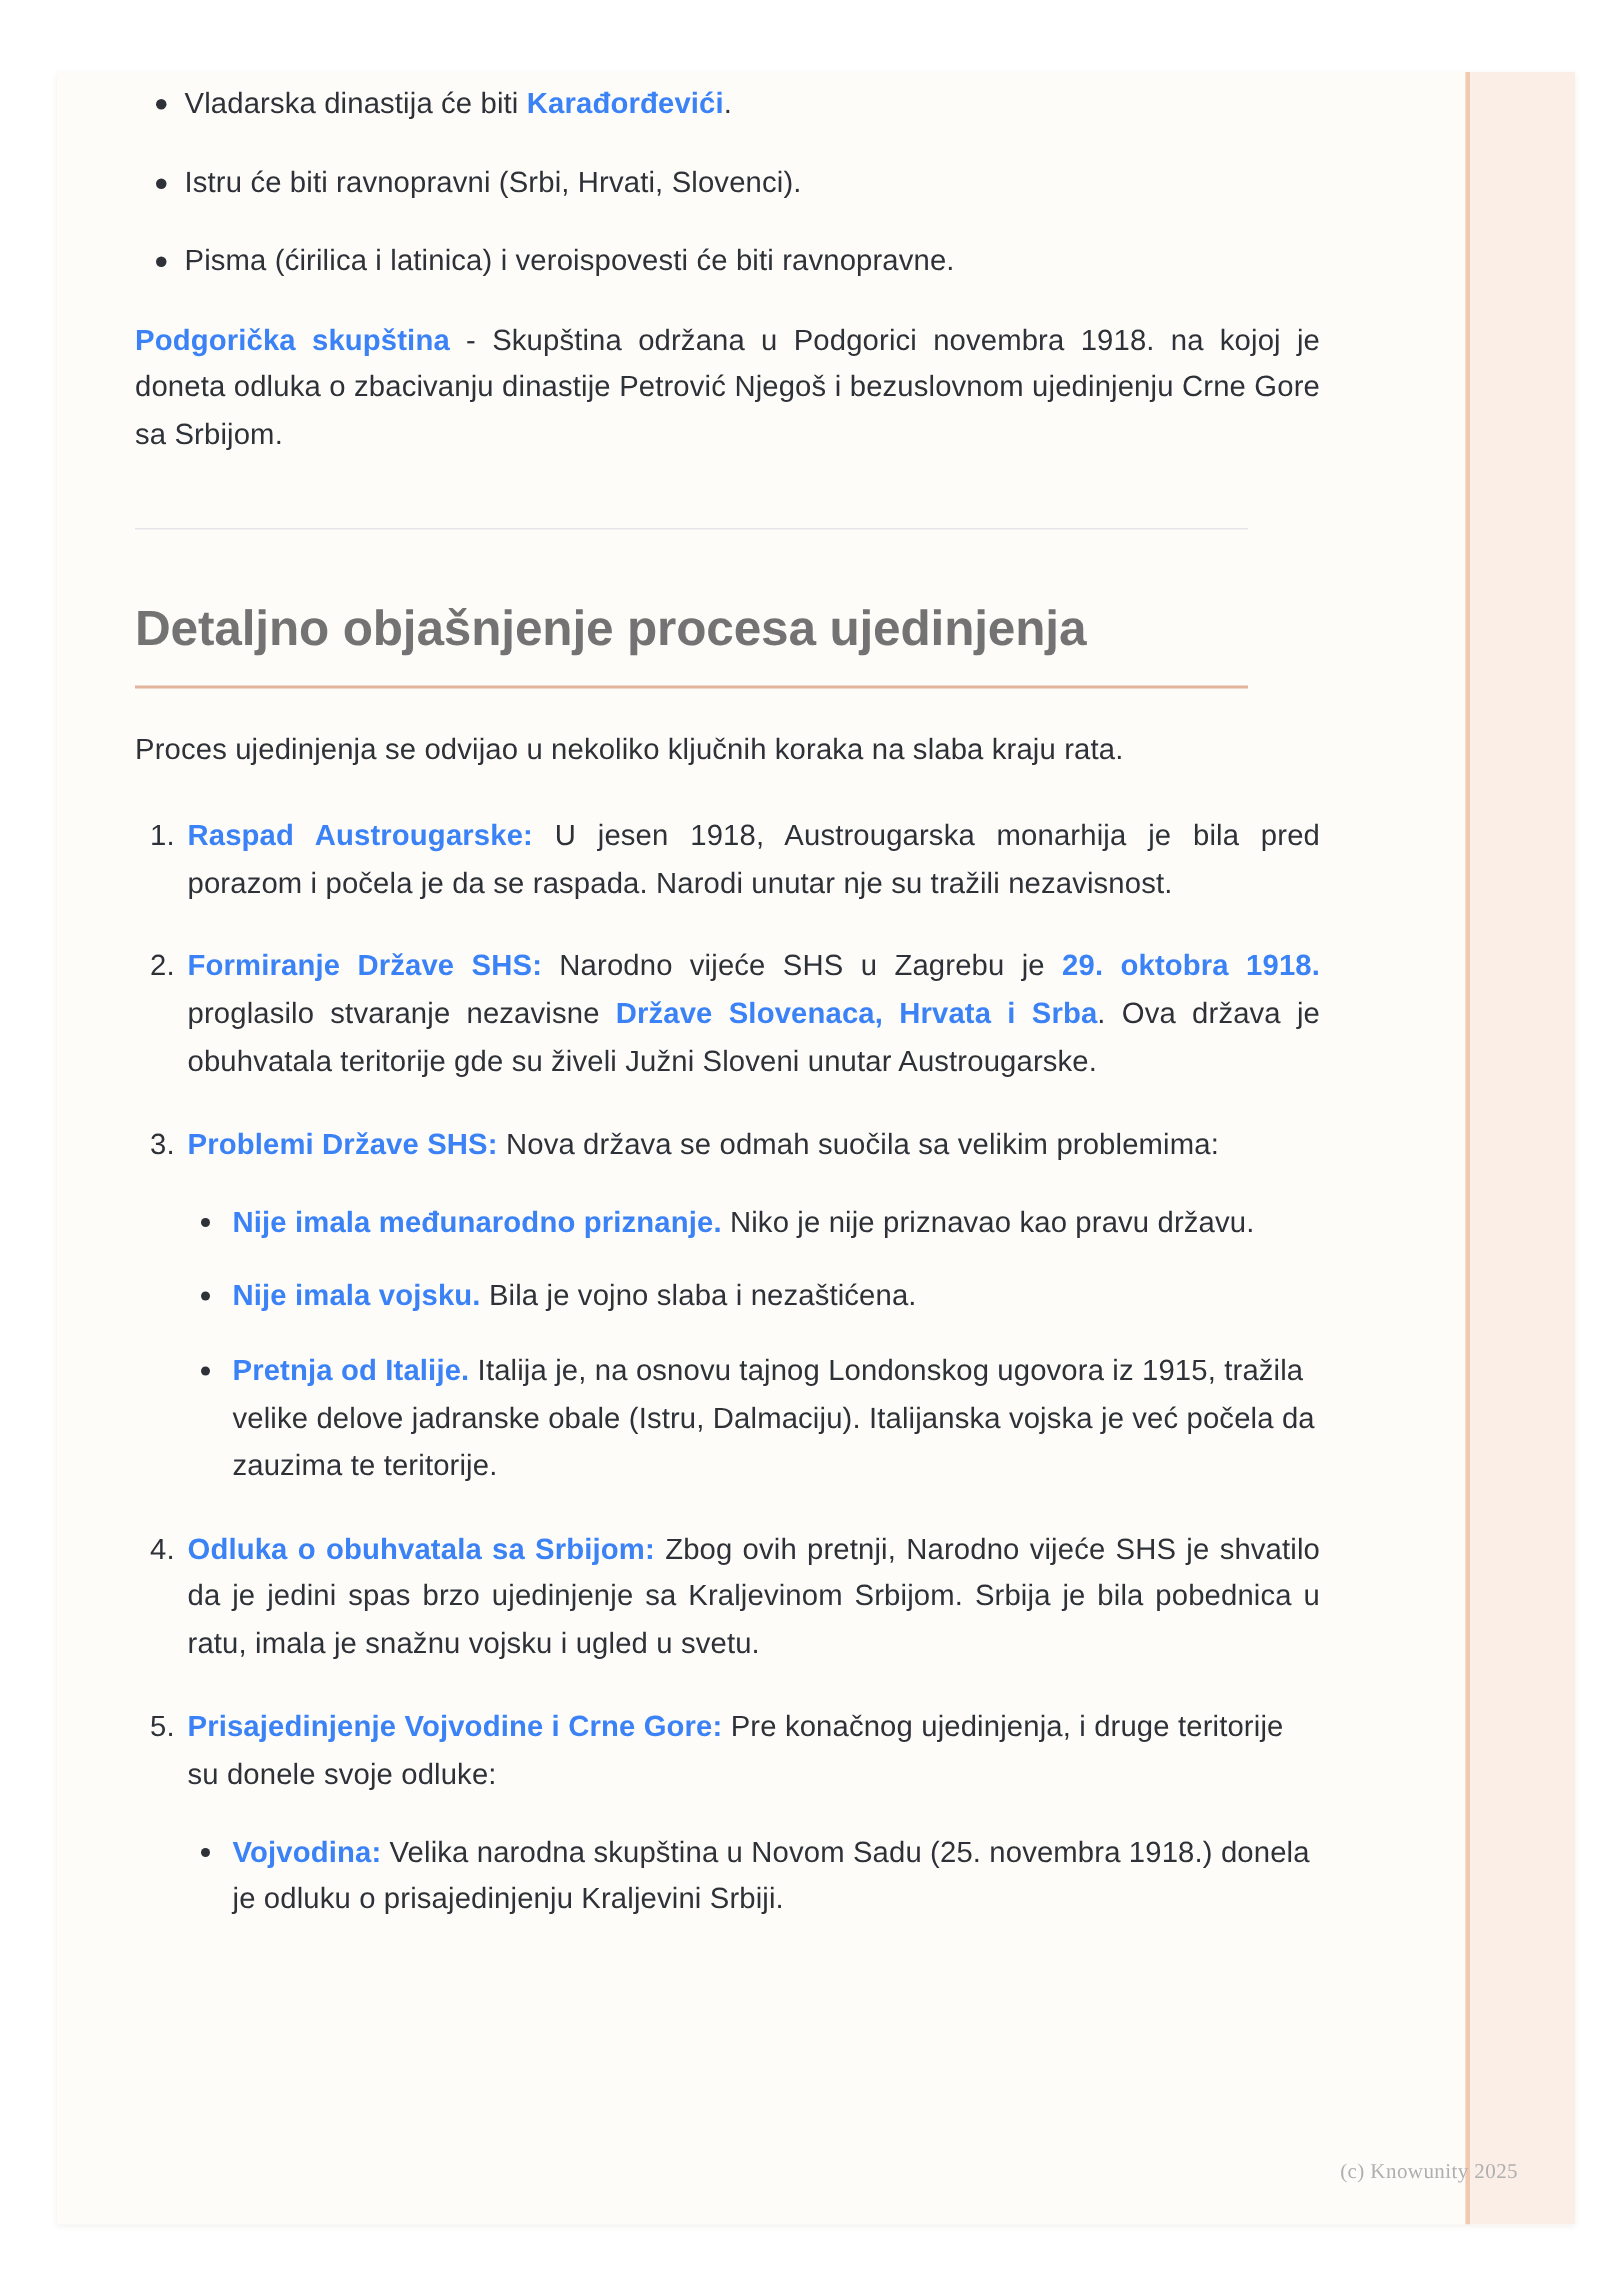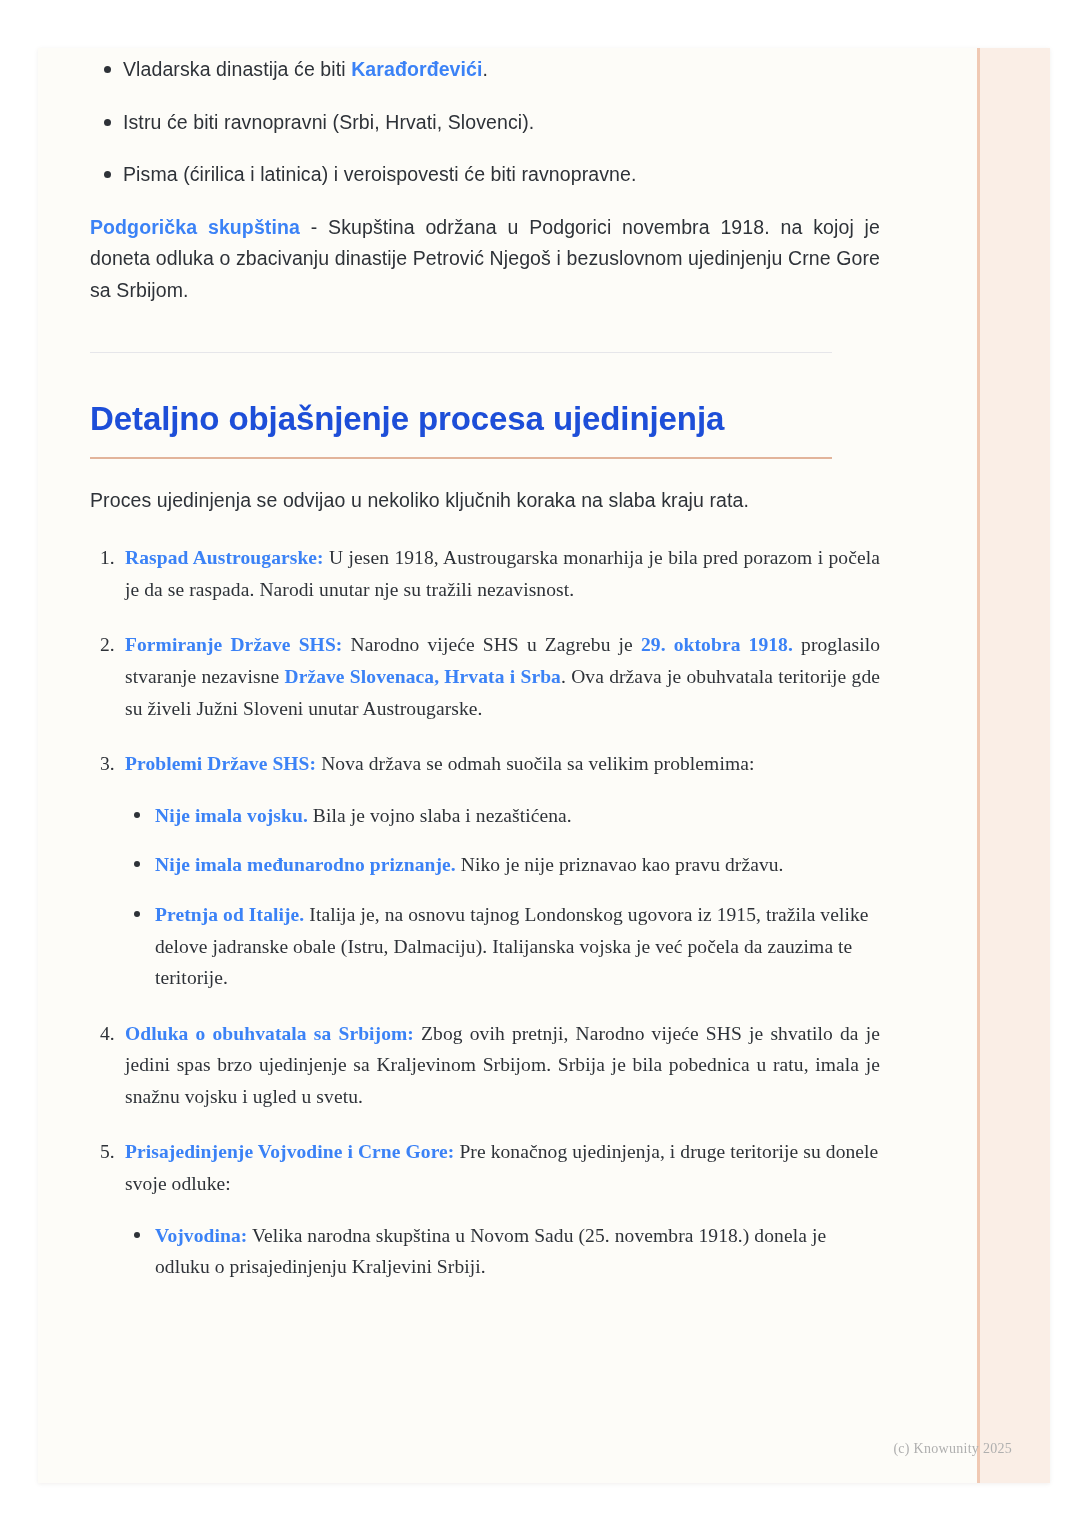--- a/index.html
+++ b/index.html
@@ -95,39 +95,38 @@
     margin: 46px 0 0 0;
     width: 742px;
   }
 
   
   h2.section-heading {
     margin: 46px 0 0 0;
     font-size: 33px;
     line-height: 1.22;
     font-weight: 700;
-    color: #1d4ed8;
+    color: #737373;
     letter-spacing: -0.003em;
   }
   .heading-rule {
     height: 2px;
     background: #E2B49B;
     width: 742px;
     margin: 17px 0 0 0;
   }
 
   .intro-wrap { margin-top: 26px; }
 
   
   ol.steps {
     list-style: none;
     margin: 26px 0 0 0;
     padding: 0;
     counter-reset: step;
-    font-family: Liberation Serif, serif;
   }
   ol.steps > li {
     position: relative;
     padding-left: 35px;
     margin-bottom: 24px;
     counter-increment: step;
   }
   ol.steps > li::before {
     content: counter(step) ".";
     position: absolute;
@@ -208,22 +207,22 @@
     <ol class="steps">
         <li class="txt">
           <div class="body"><span class="b">Raspad Austrougarske:</span><span> U jesen 1918, Austrougarska monarhija je bila pred porazom i počela je da se raspada. Narodi unutar nje su tražili nezavisnost.</span></div>
         </li>
         <li class="txt">
           <div class="body"><span class="b">Formiranje Države SHS:</span><span> Narodno vijeće SHS u Zagrebu je </span><span class="b">29. oktobra 1918.</span><span> proglasilo stvaranje nezavisne </span><span class="b">Države Slovenaca, Hrvata i Srba</span><span>. Ova država je obuhvatala teritorije gde su živeli Južni Sloveni unutar Austrougarske.</span></div>
         </li>
         <li class="txt no-justify">
           <div class="body"><span class="b">Problemi Države SHS:</span><span> Nova država se odmah suočila sa velikim problemima:</span></div>
           <ul class="sub-list">
+            <li class="txt"><span class="b">Nije imala međunarodno priznanje.</span><span> Niko je nije priznavao kao pravu državu.</span></li>
             <li class="txt"><span class="b">Nije imala vojsku.</span><span> Bila je vojno slaba i nezaštićena.</span></li>
-            <li class="txt"><span class="b">Nije imala međunarodno priznanje.</span><span> Niko je nije priznavao kao pravu državu.</span></li>
             <li class="txt"><span class="b">Pretnja od Italije.</span><span> Italija je, na osnovu tajnog Londonskog ugovora iz 1915, tražila velike delove jadranske obale (Istru, Dalmaciju). Italijanska vojska je već počela da zauzima te teritorije.</span></li>
           </ul>
         </li>
         <li class="txt">
           <div class="body"><span class="b">Odluka o obuhvatala sa Srbijom:</span><span> Zbog ovih pretnji, Narodno vijeće SHS je shvatilo da je jedini spas brzo ujedinjenje sa Kraljevinom Srbijom. Srbija je bila pobednica u ratu, imala je snažnu vojsku i ugled u svetu.</span></div>
         </li>
         <li class="txt no-justify">
           <div class="body"><span class="b">Prisajedinjenje Vojvodine i Crne Gore:</span><span> Pre konačnog ujedinjenja, i druge teritorije su donele svoje odluke:</span></div>
           <ul class="sub-list">
             <li class="txt"><span class="b">Vojvodina:</span><span> Velika narodna skupština u Novom Sadu (25. novembra 1918.) donela je odluku o prisajedinjenju Kraljevini Srbiji.</span></li>

